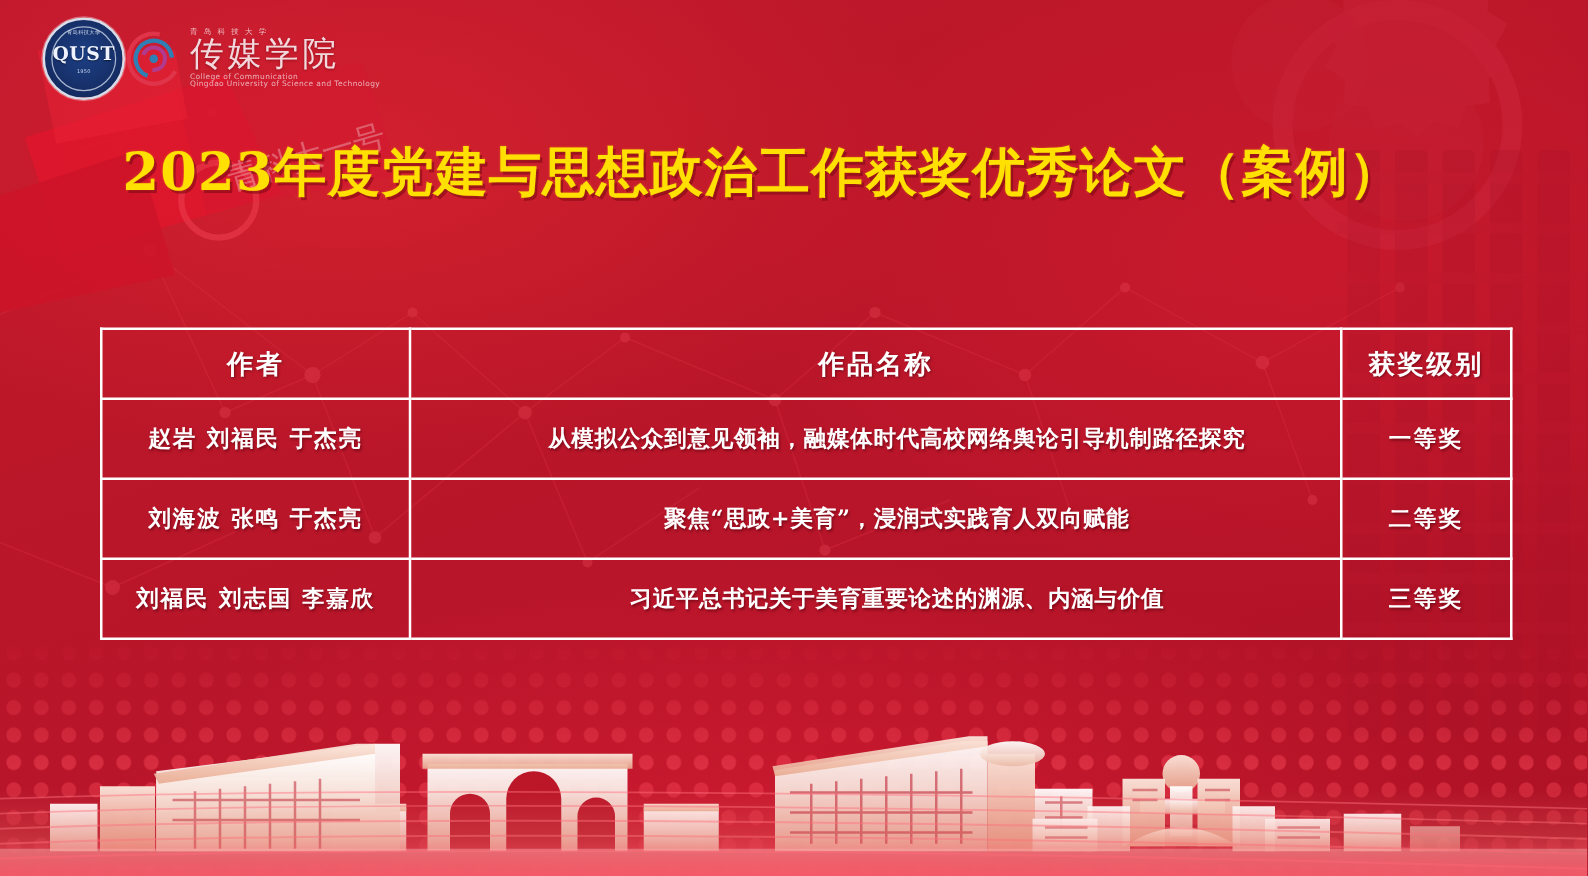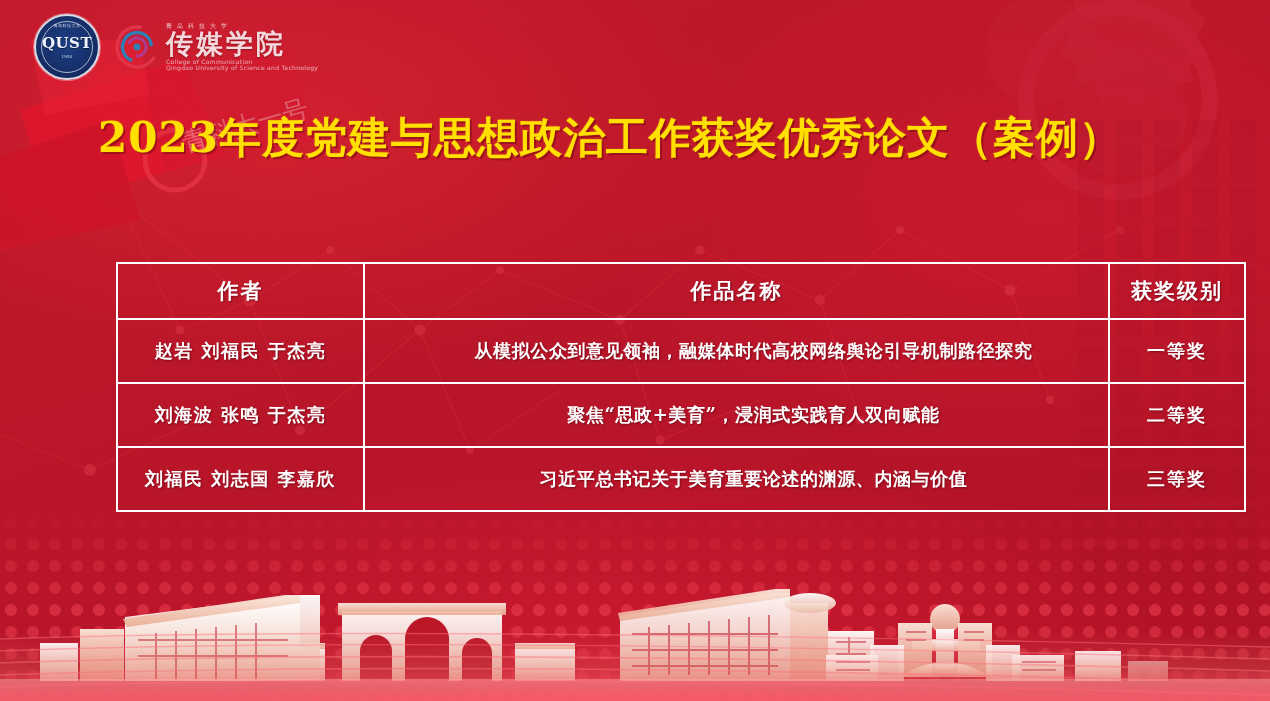--- a/index.html
+++ b/index.html
@@ -32,56 +32,56 @@
   
   .dots{left:0;bottom:0;width:1270px;height:190px;opacity:.9;}
   
   .skyline{left:0;bottom:0;width:1270px;height:150px;}
   
   .streaks{left:0;bottom:0;width:1270px;height:80px;opacity:.85;}
   .glowline{position:absolute;left:0;bottom:0;width:1270px;height:70px;
     background:linear-gradient(0deg, rgba(255,90,110,.75) 0%, rgba(235,120,110,.25) 45%, rgba(255,255,255,0) 100%);}
 
   
-  .logos{position:absolute;left:34px;top:14px;display:flex;align-items:center;gap:14px;}
+  .logos{position:absolute;left:34px;top:14px;display:flex;align-items:center;}
   .qust-badge{width:62px;height:62px;border-radius:50%;
     background:radial-gradient(circle at 50% 45%, #1c3f84 0%, #17306a 56%, #0f2450 100%);
     border:2px solid #d8dde8;box-shadow:0 0 0 1px rgba(255,255,255,.35);
     position:relative;display:flex;align-items:center;justify-content:center;flex-direction:column;}
   .qust-badge .ring{position:absolute;left:5px;top:5px;right:5px;bottom:5px;border-radius:50%;
     border:1px solid rgba(215,225,240,.75);}
   .qust-badge .qtext{font-family:"DejaVu Serif","Liberation Serif",serif;font-weight:bold;
     font-size:15px;color:#eef3ff;letter-spacing:.5px;line-height:1;z-index:2;
     text-shadow:0 1px 1px rgba(0,0,0,.5);}
   .qust-badge .qsub{font-size:4px;color:#c9d6ef;margin-top:3px;z-index:2;letter-spacing:.2px;}
   .qust-badge .qtop{position:absolute;top:7px;font-size:4.2px;color:#cfdaf0;z-index:2;letter-spacing:.3px;}
 
   .coc{display:flex;align-items:center;gap:6px;}
   .coc-mark{width:46px;height:46px;position:relative;}
   .coc-txt{display:flex;flex-direction:column;justify-content:center;line-height:1;}
   .coc-cn-top{font-size:6px;color:#f3d9dd;letter-spacing:5px;margin-bottom:1px;
     font-family:"DejaVu Sans","Liberation Sans",sans-serif;opacity:.85;}
-  .coc-cn{font-size:27px;color:#f6e7ea;letter-spacing:3px;font-weight:bold;
+  .coc-cn{font-size:27px;color:#f6e7ea;letter-spacing:3px;font-weight:normal;
     font-family:"DejaVu Serif","Liberation Serif",serif;
     text-shadow:0 1px 2px rgba(80,0,10,.5);opacity:.93;}
   .coc-en{font-size:6px;color:#f0cdd3;letter-spacing:.3px;margin-top:2px;opacity:.82;}
   .coc-en span{display:block;}
 
   
   .title-wrap{position:absolute;left:0;top:108px;width:1220px;text-align:center;}
   .title-line{
     font-family:"DejaVu Serif","Liberation Serif",serif;
     font-weight:bold;color:#FFE000;font-size:42px;letter-spacing:1px;line-height:1.42;
     text-shadow:2px 2px 0 rgba(120,6,18,.55), 0 0 2px rgba(255,220,0,.35);
     white-space:nowrap;
   }
   .title-line.second{font-size:41px;}
 
   
-  .tablewrap{position:absolute;left:80px;top:262px;width:918px;margin-left:36px;}
+  .tablewrap{position:absolute;left:80px;top:262px;width:918px;}
   table{border-collapse:collapse;width:1128px;table-layout:fixed;}
   table th,table td{
     border:2px solid #ffffff;
     color:#ffffff;
     text-align:center;
     vertical-align:middle;
     font-family:"DejaVu Serif","Liberation Serif",serif;
     font-weight:bold;
     background:transparent;
     text-shadow:1px 1px 2px rgba(90,4,16,.65);

